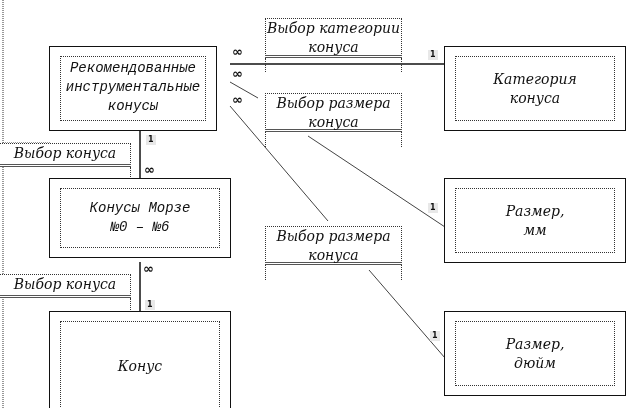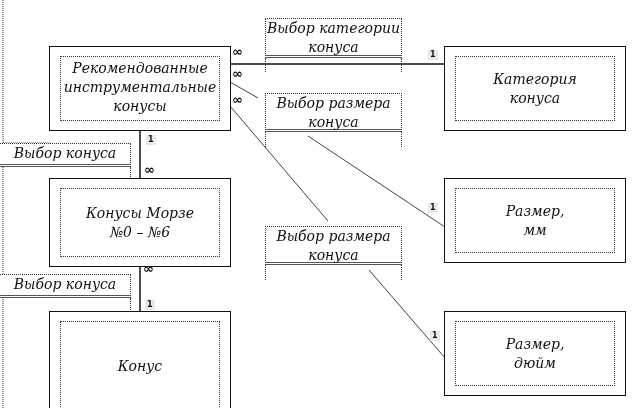--- a/index.html
+++ b/index.html
@@ -53,30 +53,30 @@
 <div class="rel" style="left:265px;top:226px;width:137px;height:39px;">Выбор размера
 конуса</div>
 <div class="relside" style="left:265px;top:265px;width:137px;height:15px;"></div>
 
 <div class="rel" style="left:0px;top:143px;width:131px;height:24px;border-left:none;">Выбор конуса</div>
 <div class="relside" style="left:0px;top:167px;width:131px;height:12px;border-left:none;"></div>
 
 <div class="rel" style="left:0px;top:274px;width:131px;height:24px;border-left:none;">Выбор конуса</div>
 <div class="relside" style="left:0px;top:298px;width:131px;height:14px;border-left:none;"></div>
 
-<div class="entity" style="left:49px;top:46px;width:182px;height:85px;">
+<div class="entity" style="left:49px;top:46px;width:168px;height:85px;font-family:Liberation Mono, monospace;">
   <div class="inner" style="align-items:flex-start;padding-top:2px;">Рекомендованные
 инструментальные
 конусы</div>
 </div>
 <div class="entity" style="left:444px;top:46px;width:182px;height:85px;text-decoration:underline;">
   <div class="inner">Категория
 конуса</div>
 </div>
-<div class="entity" style="left:49px;top:178px;width:182px;height:89px;">
+<div class="entity" style="left:49px;top:178px;width:182px;height:80px;font-family:Liberation Mono, monospace;">
   <div class="inner">Конусы Морзе
 №0 – №6</div>
 </div>
 <div class="entity" style="left:444px;top:178px;width:182px;height:85px;">
   <div class="inner">Размер,
 мм</div>
 </div>
 <div class="entity" style="left:49px;top:311px;width:182px;height:110px;">
   <div class="inner">Конус</div>
 </div>

